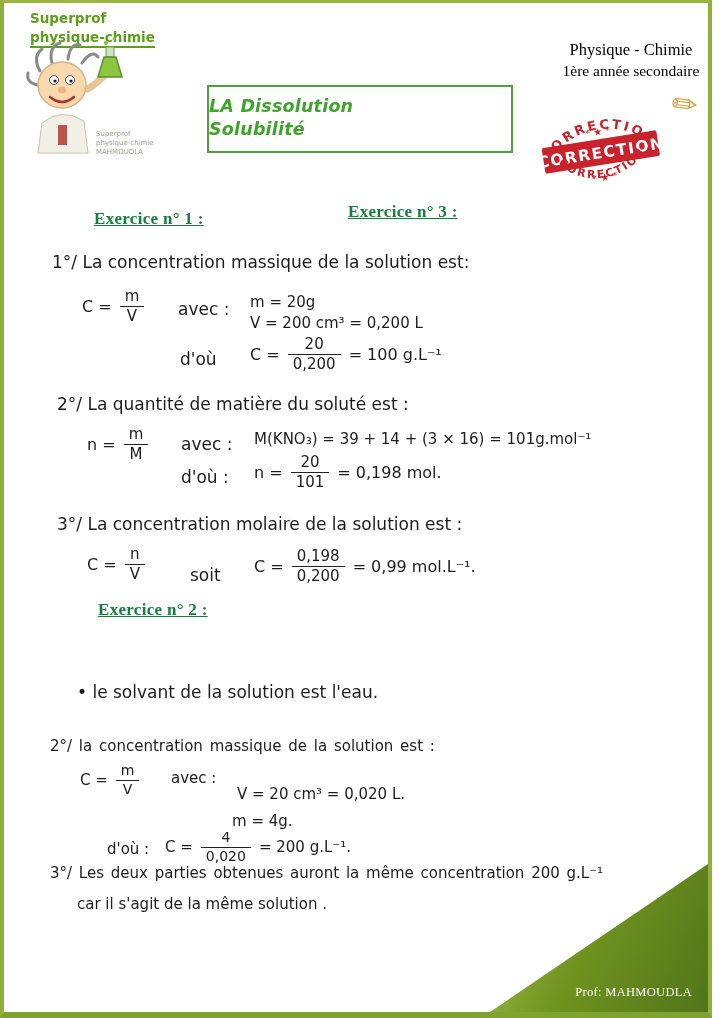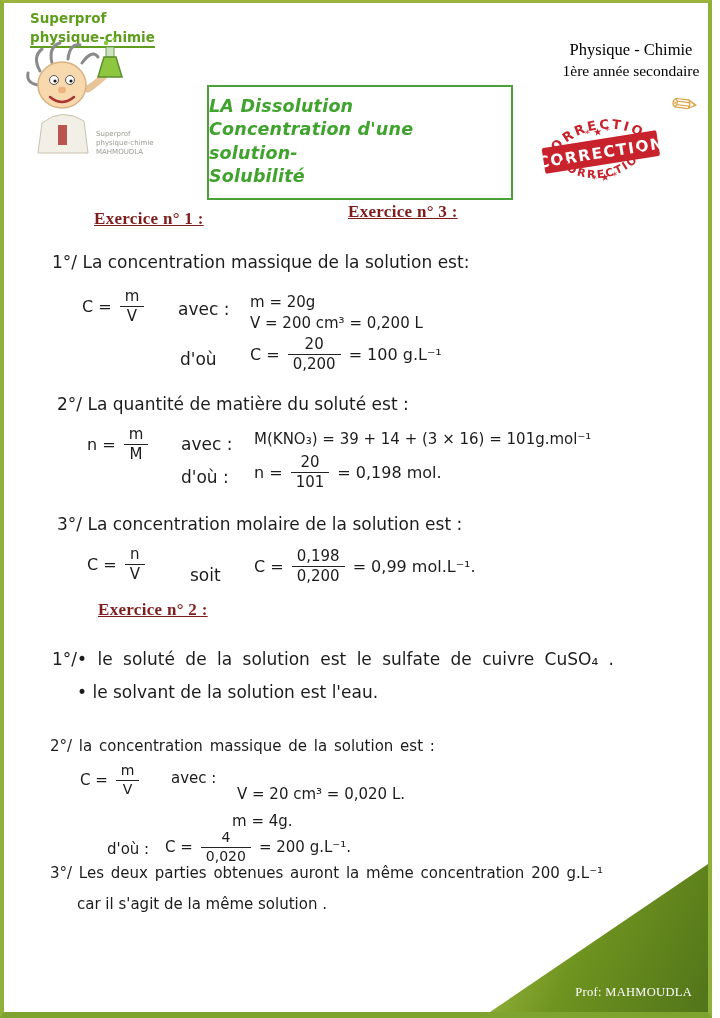--- a/index.html
+++ b/index.html
@@ -3,21 +3,21 @@
 <meta charset="utf-8">
 <style>
   * { margin:0; padding:0; box-sizing:border-box; }
   html,body { width:720px; height:1018px; }
   body { font-family:"DejaVu Sans",sans-serif; color:#1c1c1c; background:#fff; }
   .page { position:relative; width:712px; height:1018px; background:#fff; overflow:hidden;
           border-top:3px solid #9cb53e; border-left:4px solid #8fb13a;
           border-right:4px solid #8fb13a; border-bottom:6px solid #7ea32f;text-decoration:underline; }
   .abs { position:absolute; }
   .h-ex { font-family:"Liberation Serif",serif; font-weight:700; font-size:17px;
-          text-decoration:underline; letter-spacing:.3px; color:#7f1d1d; }
+          text-decoration:underline; letter-spacing:.3px; color:#15803d; }
   .line { position:absolute; font-size:17px; white-space:nowrap; }
   .mrow { position:absolute; display:flex; align-items:center; gap:8px; font-size:16px; white-space:nowrap; }
   .frac { display:inline-block; text-align:center; vertical-align:middle; font-size:15px; line-height:1.12; }
   .frac .n { display:block; border-bottom:1.6px solid #222; padding:0 5px 1px; }
   .frac .d { display:block; padding:1px 5px 0; }
   .brand-line { color:#5f9e1d; font-weight:bold; font-size:13.5px; line-height:1.18; }
   .brand-sub { color:#9a9a8f; font-size:7px; line-height:1.3; }
   .title-box { position:absolute; left:203px; top:82px; width:306px;
                border:2.5px solid #4aa139; padding:8px 10px 9px 0; background:#fff; }
   .title-line { color:#3fa32e; font-weight:bold; font-style:italic; font-size:17.5px;
@@ -74,21 +74,20 @@
   </svg>
 
   <div class="abs brand-sub" style="left:92px; top:127px;">
     <div>Superprof</div>
     <div>physique-chimie</div>
     <div>MAHMOUDLA</div>
   </div>
 
   <div class="title-box">
     <div class="title-line">LA Dissolution</div>
-    <div class="title-line">Concentration d'une solution-</div>
     <div class="title-line">Solubilité</div>
   </div>
 
   <div class="hdr-right">
     <div>Physique - Chimie</div>
     <div style="font-size:15.5px;">1ère année secondaire</div>
   </div>
 
   <svg class="abs" style="left:520px; top:90px;" width="155" height="120" viewBox="0 0 155 120">
     <g transform="rotate(-9 77 60)">
@@ -167,21 +166,20 @@
   <div class="mrow" style="left:250px; top:545px;">
     <span>C =</span>
     <span class="frac">
       <span class="n">0,198</span>
       <span class="d">0,200</span>
     </span>
     <span>= 0,99 mol.L⁻¹.</span>
   </div>
 
   <div class="abs h-ex" style="left:94px; top:597px;">Exercice n° 2 :</div>
-  <div class="line" style="left:48px; top:646px; word-spacing:5px;">1°/• le soluté de la solution est le sulfate de cuivre CuSO₄ .</div>
   <div class="line" style="left:73px; top:679px;">• le solvant de la solution est l'eau.</div>
 
   <div class="line small15" style="left:46px; top:734px; word-spacing:2px;">2°/ la concentration massique de la solution est :</div>
   <div class="mrow small15" style="left:76px; top:760px;">
     <span>C =</span>
     <span class="frac" style="font-size:14px;">
       <span class="n">m</span>
       <span class="d">V</span>
     </span>
   </div>

